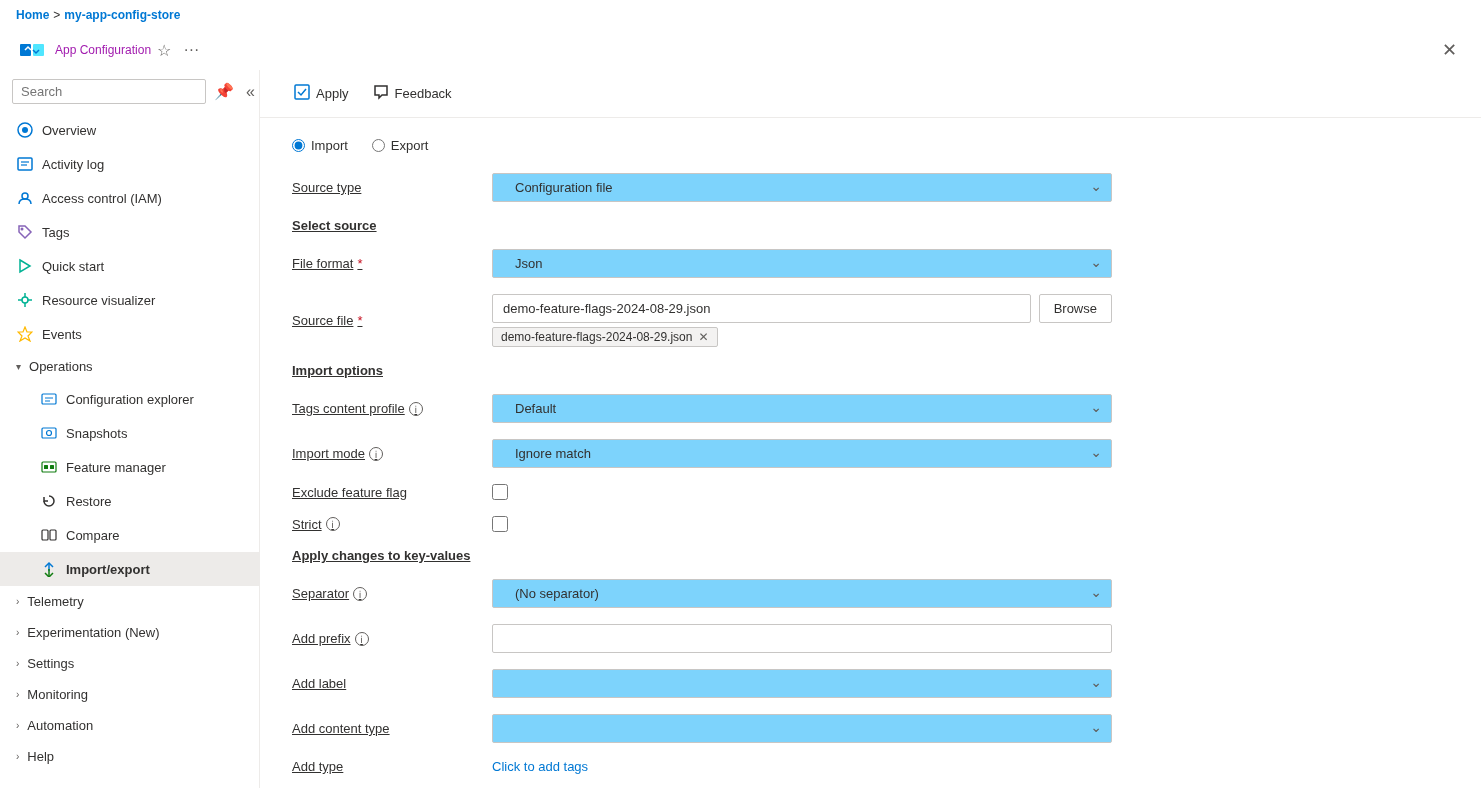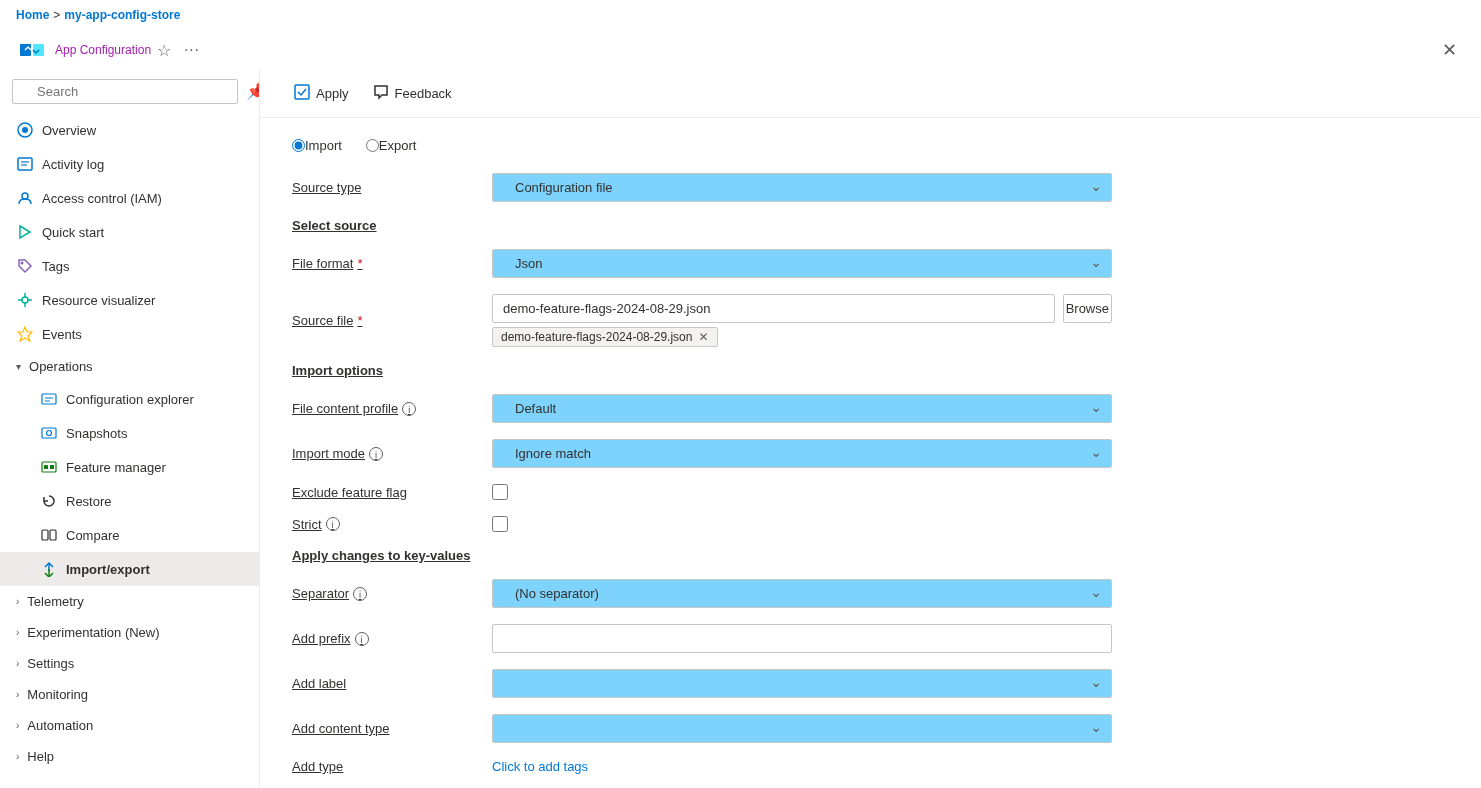--- a/index.html
+++ b/index.html
@@ -15,21 +15,21 @@
     .header-title { font-size: 18px; font-weight: 600; color: #323130; }
     .header-subtitle { font-size: 12px; color: #a21caf; margin-left: 7px; }
     .header-icon-btn { background: none; border: none; cursor: pointer; color: #605e5c; font-size: 16px; padding: 4px 6px; }
 
     
     .main-layout { display: flex; flex: 1; overflow: hidden; }
 
     
     .sidebar { width: 260px; min-width: 260px; border-right: 1px solid #edebe9; overflow-y: auto; background: #fff; display: flex; flex-direction: column; }
     .sidebar-search { padding: 8px 12px; display: flex; gap: 4px; align-items: center; }
-    .sidebar-search input { flex: 1; border: 1px solid #c8c6c4; border-radius: 2px; padding: 4px 24px; font-size: 13px; outline: none; }
+    .sidebar-search input { flex: 1; border: 1px solid #c8c6c4; border-radius: 2px; padding: 4px 8px; font-size: 13px; outline: none; }
     .sidebar-icons { display: flex; gap: 4px; }
     .sidebar-icon-btn { background: none; border: none; cursor: pointer; color: #605e5c; font-size: 16px; padding: 4px; }
 
     .nav-item { display: flex; align-items: center; padding: 8px 16px; cursor: pointer; gap: 8px; font-size: 13px; color: #323130; white-space: nowrap; }
     .nav-item.active { background: #edebe9; font-weight: 600; }
     .nav-item.sub { padding-left: 40px; }
     .nav-item .nav-icon { width: 18px; height: 18px; display: flex; align-items: center; justify-content: center; flex-shrink: 0; }
     .nav-section-header { display: flex; align-items: center; padding: 8px 16px; cursor: pointer; gap: 8px; font-size: 13px; color: #323130; font-weight: 400; }
     .chevron { font-size: 10px; color: #605e5c; }
     .chevron.down::before { content: '▾'; }
@@ -41,40 +41,40 @@
     
     .toolbar { display: flex; align-items: center; padding: 8px 24px; gap: 4px; border-bottom: 1px solid #edebe9; }
     .toolbar-btn { display: flex; align-items: center; gap: 6px; background: none; border: none; cursor: pointer; padding: 6px 10px; font-size: 13px; color: #323130; border-radius: 2px; }
     .toolbar-btn .btn-icon { font-size: 14px; }
 
     
     .form-area { padding: 20px 32px; }
 
     
     .radio-group { display: flex; gap: 24px; margin-bottom: 20px; }
-    .radio-label { display: flex; align-items: center; cursor: pointer; font-size: 13px; }
+    .radio-label { display: flex; align-items: center; gap: 6px; cursor: pointer; font-size: 13px; }
     .radio-label input[type="radio"] { accent-color: #0078d4; }
 
     
     .form-row { display: flex; align-items: center; margin-bottom: 16px; }
     .form-label { width: 200px; font-size: 13px; color: #323130; display: flex; align-items: center; gap: 4px; flex-shrink: 0; text-decoration: underline; }
     .form-label.bold { font-weight: 600; }
     .form-label .info-icon { width: 14px; height: 14px; border: 1px solid #605e5c; border-radius: 50%; display: flex; align-items: center; justify-content: center; font-size: 10px; color: #605e5c; cursor: pointer; flex-shrink: 0; }
     .form-control { flex: 1; max-width: 620px; }
 
     .select-wrapper { position: relative; }
     .select-wrapper select { width: 100%; padding: 6px 32px 6px 22px; border: 1px solid #c8c6c4; border-radius: 2px; font-size: 13px; appearance: none; background: #7dd3fc; cursor: pointer; outline: none; color: #323130; }
     .select-wrapper::after { content: '⌄'; position: absolute; right: 10px; top: 50%; transform: translateY(-60%); color: #605e5c; pointer-events: none; font-size: 14px; }
 
     .text-input { width: 100%; padding: 6px 10px; border: 1px solid #c8c6c4; border-radius: 2px; font-size: 13px; outline: none; color: #323130; }
 
     
     .file-input-row { display: flex; gap: 8px; align-items: center; }
     .file-input-row .text-input { flex: 1; }
-    .browse-btn { padding: 6px 2px; border: 1px solid #c8c6c4; background: #fff; cursor: pointer; font-size: 13px; border-radius: 2px; white-space: nowrap; color: #323130; }
+    .browse-btn { padding: 6px 14px; border: 1px solid #c8c6c4; background: #fff; cursor: pointer; font-size: 13px; border-radius: 2px; white-space: nowrap; color: #323130; }
 
     
     .checkbox-wrapper { display: flex; align-items: center; }
     .checkbox-wrapper input[type="checkbox"] { width: 16px; height: 16px; accent-color: #0078d4; cursor: pointer; }
 
     
     .add-tags-link { color: #0078d4; cursor: pointer; text-decoration: none; font-size: 13px; margin-top: 33px; }
 
     
     .file-tag-row { display: flex; align-items: center; gap: 4px; margin-top: 4px; }
@@ -152,34 +152,34 @@
             <circle cx="8" cy="6" r="3" stroke="#0078d4" stroke-width="1.5"></circle>
             <path d="M2 14c0-3.314 2.686-5 6-5s6 1.686 6 5" stroke="#0078d4" stroke-width="1.5"></path>
           </svg>
       </div>
       <span>Access control (IAM)</span>
     </div>
 
     <div class="nav-item">
       <div class="nav-icon">
         <svg width="16" height="16" viewBox="0 0 16 16" fill="none">
-            <polygon points="3,2 13,8 3,14" stroke="#00b294" stroke-width="1.5" fill="none"></polygon>
-          </svg>
-      </div>
-      <span>Quick start</span>
-    </div>
-
-    <div class="nav-item">
-      <div class="nav-icon">
-        <svg width="16" height="16" viewBox="0 0 16 16" fill="none">
             <path d="M2 2h6l6 6-6 6-6-6V2z" stroke="#8764b8" stroke-width="1.5"></path>
             <circle cx="5" cy="5" r="1.5" fill="#8764b8"></circle>
           </svg>
       </div>
       <span>Tags</span>
+    </div>
+
+    <div class="nav-item">
+      <div class="nav-icon">
+        <svg width="16" height="16" viewBox="0 0 16 16" fill="none">
+            <polygon points="3,2 13,8 3,14" stroke="#00b294" stroke-width="1.5" fill="none"></polygon>
+          </svg>
+      </div>
+      <span>Quick start</span>
     </div>
 
     <div class="nav-item">
       <div class="nav-icon">
         <svg width="16" height="16" viewBox="0 0 16 16" fill="none">
             <circle cx="8" cy="8" r="3" stroke="#00b294" stroke-width="1.5"></circle>
             <line x1="8" y1="1" x2="8" y2="5" stroke="#00b294" stroke-width="1.5"></line>
             <line x1="8" y1="11" x2="8" y2="15" stroke="#00b294" stroke-width="1.5"></line>
             <line x1="1" y1="8" x2="5" y2="8" stroke="#00b294" stroke-width="1.5"></line>
             <line x1="11" y1="8" x2="15" y2="8" stroke="#00b294" stroke-width="1.5"></line>
@@ -379,21 +379,21 @@
           </div>
         </div>
       </div>
 
       <div class="form-row">
         <div class="form-label bold">Import options</div>
       </div>
 
       <div class="form-row">
         <div class="form-label">
-          <span>File content profile</span>
+          <span>Tags content profile</span>
           <div class="info-icon">ℹ</div>
         </div>
         <div class="form-control select-wrapper">
           <select>
             <option>Default</option>
             <option>KVSet</option>
           </select>
         </div>
       </div>
 

